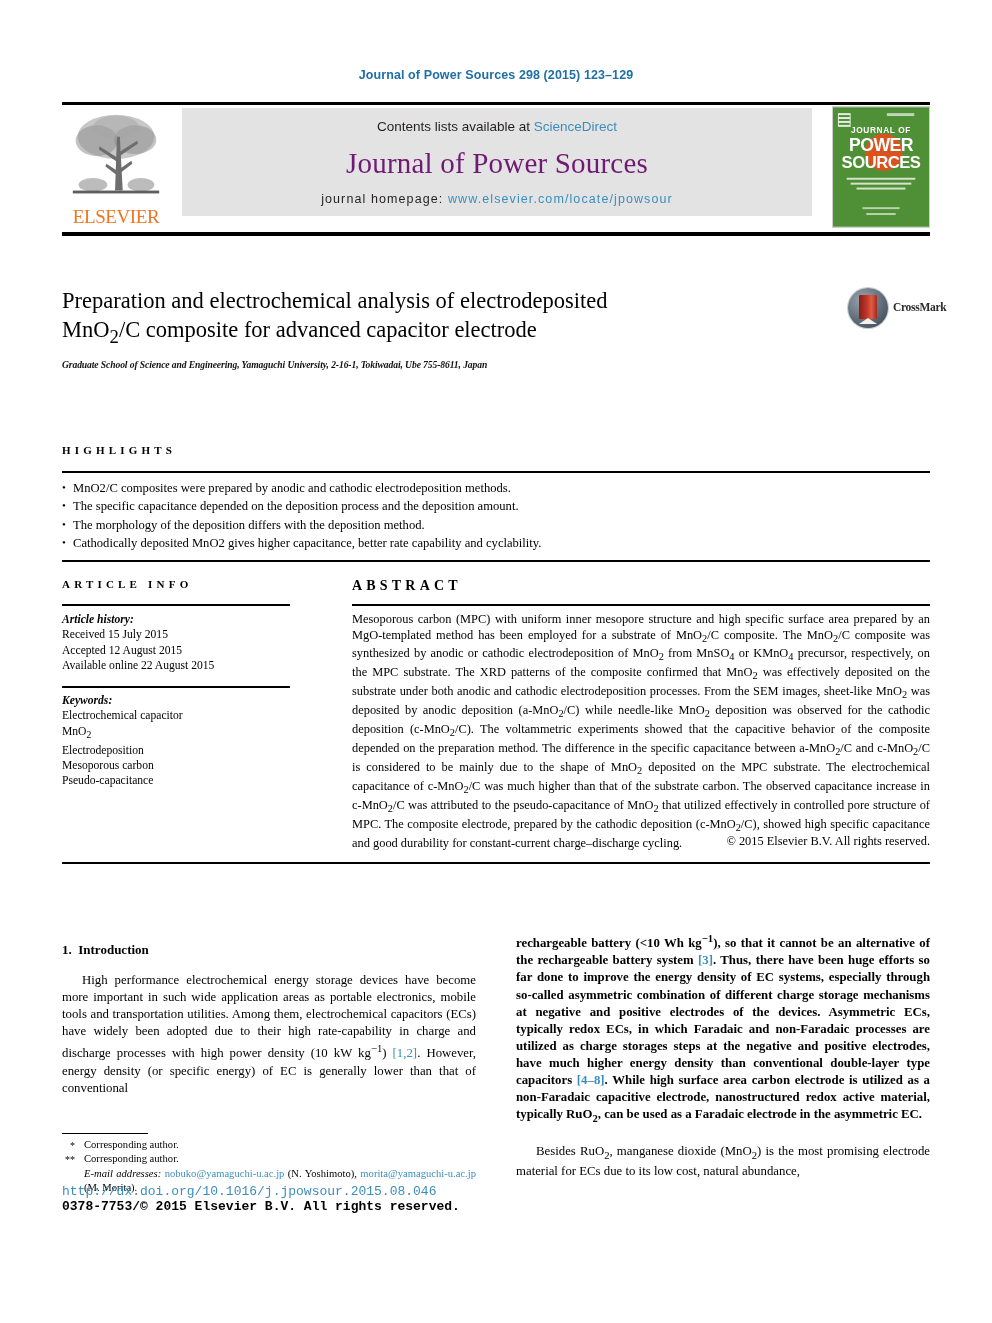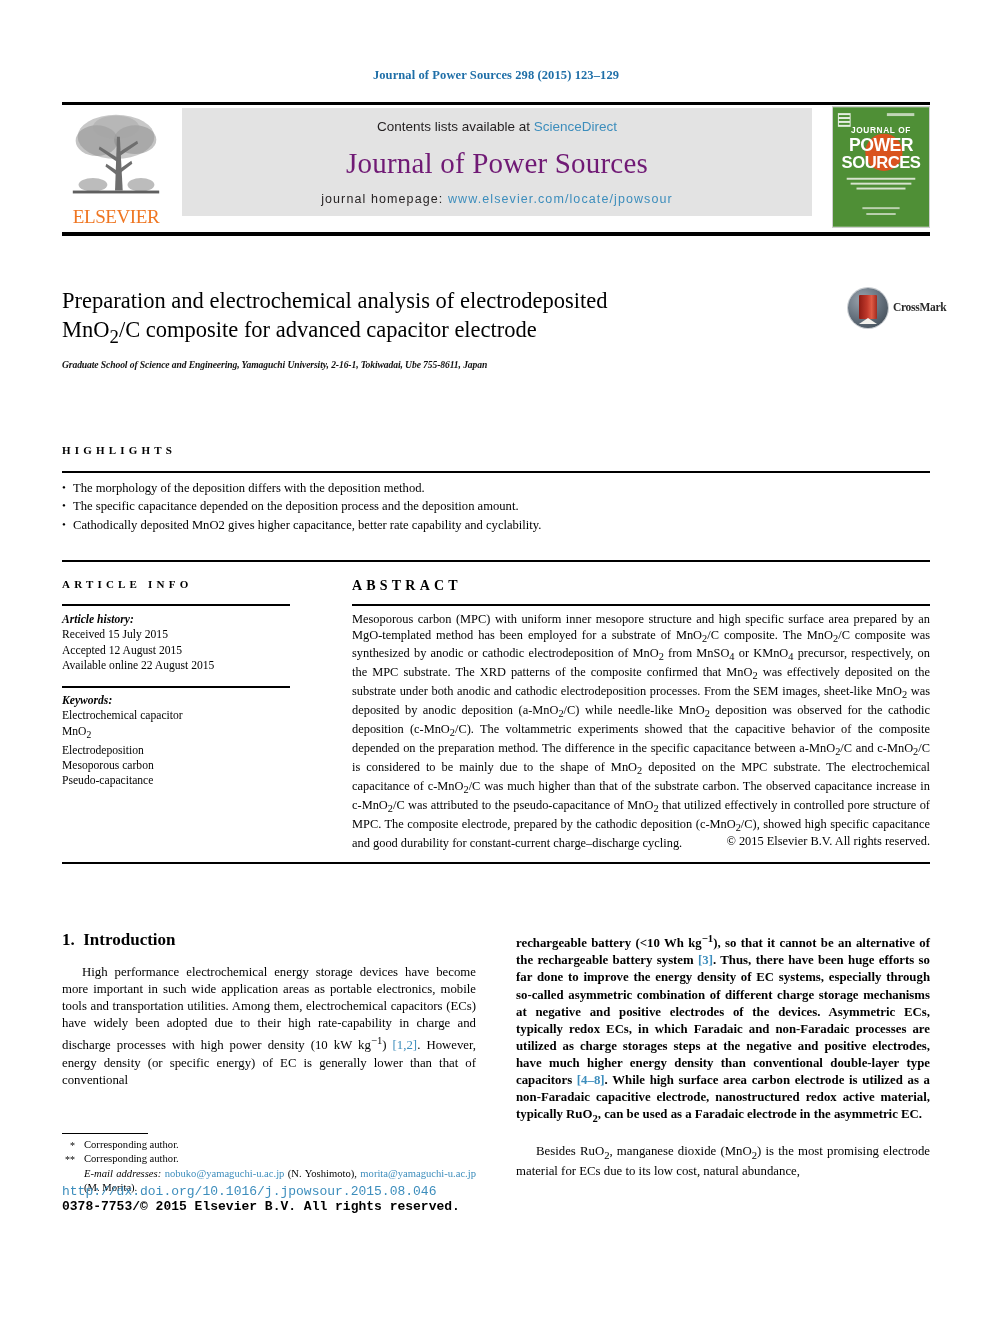--- a/index.html
+++ b/index.html
@@ -21,21 +21,21 @@
     width: 992px;
     height: 1323px;
   }
 
   
   .runhead {
     position: absolute;
     left: 0; top: 68px;
     width: 992px;
     text-align: center;
-    font-family: Liberation Serif, serif;
+    font-family: Liberation Sans, sans-serif;
     font-weight: bold;
     font-size: 12.5px;
     color: #1f6fa8;
     letter-spacing: 0.1px;
   }
 
   
   .rule-top {
     position: absolute;
     left: 62px; top: 102px;
@@ -325,22 +325,22 @@
     width: 414px;
   }
   .col-right {
     position: absolute;
     left: 516px; top: 930px;
     width: 414px;
   }
   .sec-head {
     font-family: "Liberation Serif", serif;
     font-weight: bold;
-    font-size: 17px;
-    margin: 0 0 14px 0;
+    font-size: 13px;
+    margin: 12px 0 14px 0;
   }
   .para {
     font-family: "Liberation Serif", serif;
     font-size: 12.8px;
     line-height: 17.1px;
     text-align: justify;
     margin: 0;
     text-indent: 20px;
   }
   .para + .para { margin-top: 16px; }
@@ -465,22 +465,23 @@
   <div class="crossmark">
     <div class="cm-badge">
       <div class="cm-book"></div>
     </div>
     <div class="cm-text">CrossMark</div>
   </div>
 
   <div class="hl-head">HIGHLIGHTS</div>
   <div class="hl-rule-1"></div>
   <ul class="hl-list">
+    <li>MnO2/C composites were prepared by anodic and cathodic electrodeposition methods.</li>
+    <li>The specific capacitance depended on the deposition process and the deposition amount.</li>
     <li>The morphology of the deposition differs with the deposition method.</li>
-    <li>The specific capacitance depended on the deposition process and the deposition amount.</li>
     <li>Cathodically deposited MnO2 gives higher capacitance, better rate capability and cyclability.</li>
   </ul>
   <div class="hl-rule-2"></div>
 
   <div class="ai-head">ARTICLE INFO</div>
   <div class="ab-head">ABSTRACT</div>
   <div class="ai-rule"></div>
   <div class="ab-rule"></div>
 
   <div class="ai-body">

